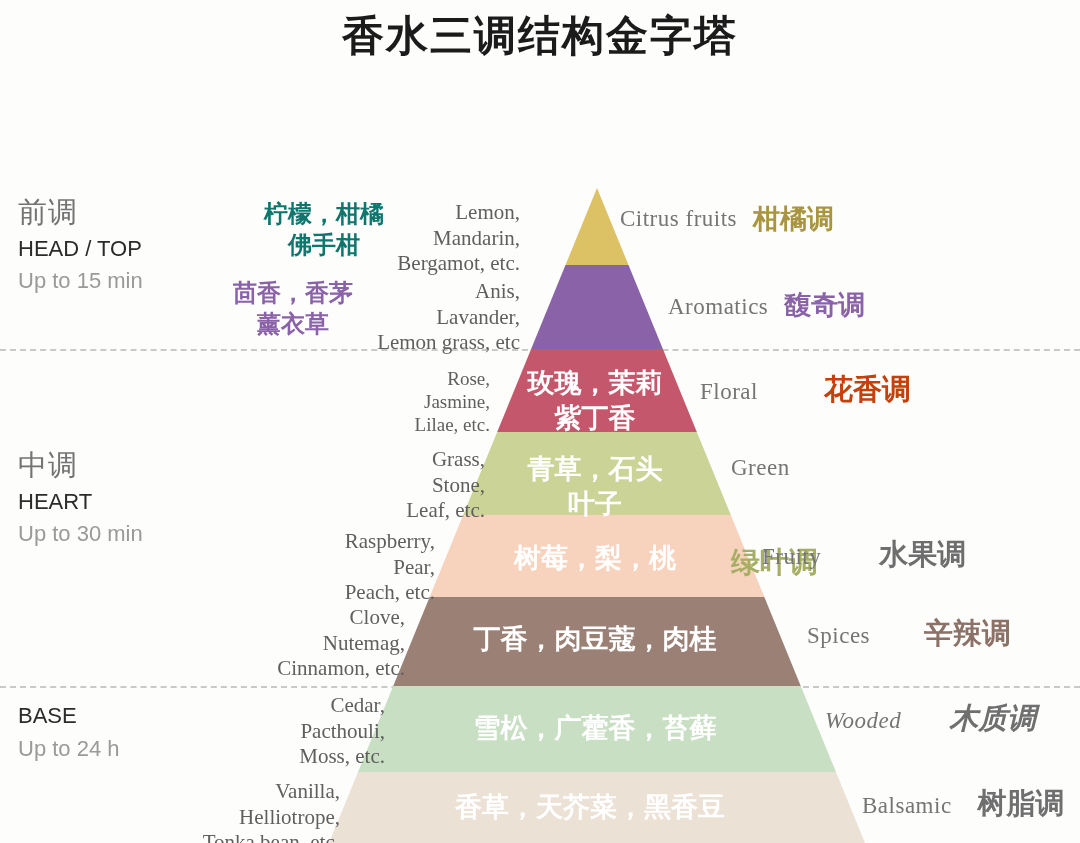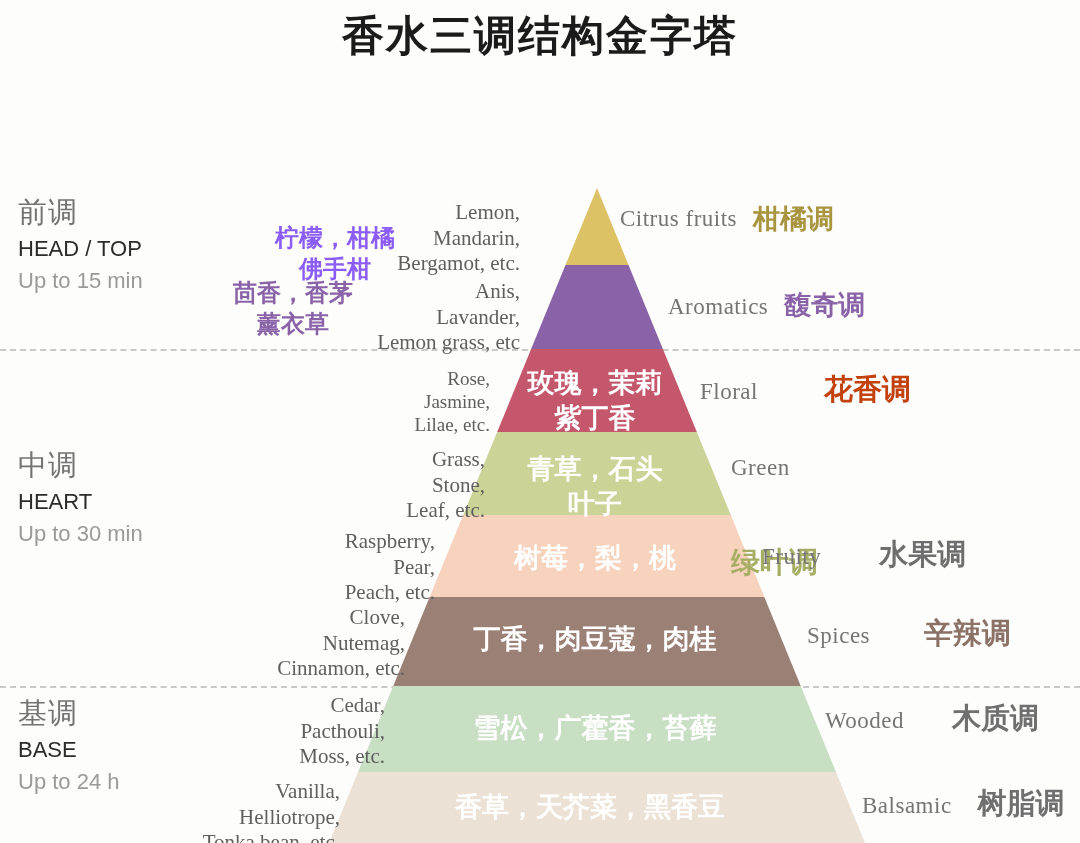--- a/index.html
+++ b/index.html
@@ -143,39 +143,38 @@
   <div class="dur">Up to 15 min</div>
 </div>
 
 <div class="stage" id="stage-heart">
   <div class="cn">中调</div>
   <div class="en">HEART</div>
   <div class="dur">Up to 30 min</div>
 </div>
 
 <div class="stage" id="stage-base">
-  <div class="cn">基调</div>
   <div class="en">BASE</div>
   <div class="dur">Up to 24 h</div>
 </div>
 
 <svg id="pyramid" viewBox="0 0 1080 843" xmlns="http://www.w3.org/2000/svg">
   <g id="pyramid-tiers">
       <polygon points="597,188 597,188 628.5053435114504,265 565.4946564885496,265" fill="#ddc165"></polygon>
       <polygon points="565.4946564885496,265 628.5053435114504,265 662.8748091603054,349 531.1251908396946,349" fill="#8a62a8"></polygon>
       <polygon points="531.1251908396946,349 662.8748091603054,349 696.8351145038168,432 497.1648854961832,432" fill="#c4576b"></polygon>
       <polygon points="497.1648854961832,432 696.8351145038168,432 730.7954198473283,515 463.2045801526717,515" fill="#cbd396"></polygon>
       <polygon points="463.2045801526717,515 730.7954198473283,515 764.3465648854962,597 429.65343511450385,597" fill="#f7d2bd"></polygon>
       <polygon points="429.65343511450385,597 764.3465648854962,597 800.7618320610687,686 393.23816793893127,686" fill="#9b8076"></polygon>
       <polygon points="393.23816793893127,686 800.7618320610687,686 835.9496183206106,772 358.0503816793893,772" fill="#c8dfc4"></polygon>
       <polygon points="358.0503816793893,772 835.9496183206106,772 865,843 329,843" fill="#ece1d5"></polygon>
     </g>
 </svg>
 
-<div class="ann-left-cn" style="left: 255px; top: 198px; width: 160px; font-size: 24px; color: #8b5cf6; margin-top: 24px;">柠檬，柑橘
+<div class="ann-left-cn" style="left: 244px; top: 198px; width: 160px; font-size: 24px; color: #0f766e;">柠檬，柑橘
 佛手柑</div>
 <div class="ann-left" style="left:390px; top:200px; width:130px; font-size:21px;">Lemon,
 Mandarin,
 Bergamot, etc.</div>
 
 <div class="ann-left-cn" style="left: 213px; top: 277px; width: 160px; font-size: 24px; color: rgb(138, 98, 168);">茴香，香茅
 薰衣草</div>
 <div class="ann-left" style="left:345px; top:279px; width:175px; font-size:21px;">Anis,
 Lavander,
 Lemon grass, etc</div>
@@ -236,21 +235,21 @@
 <div class="fam" style="left:762px; top:535px; gap:58px;">
   <span class="en">Fruity</span>
   <span class="cn" style="color:#6e6e6e; font-size:29px;text-align:center;">水果调</span>
 </div>
 
 <div class="fam" style="left:795px; top:614px; gap:54px;margin-left:12px;">
   <span class="en">Spices</span>
   <span class="cn" style="color:#8c7166; font-size:29px;">辛辣调</span>
 </div>
 
-<div class="fam" style="left:825px; top:699px; gap:48px;">
+<div class="fam" style="left:825px; top:699px; gap:48px;font-style:italic;">
   <span class="en">Wooded</span>
   <span class="cn" style="color:#6f6f6f; font-size:29px;">木质调</span>
 </div>
 
 <div class="fam" style="left:862px; top:784px; gap:26px;">
   <span class="en">Balsamic</span>
   <span class="cn" style="color:#6f6f6f; font-size:29px;">树脂调</span>
 </div>
 
 </body></html>

